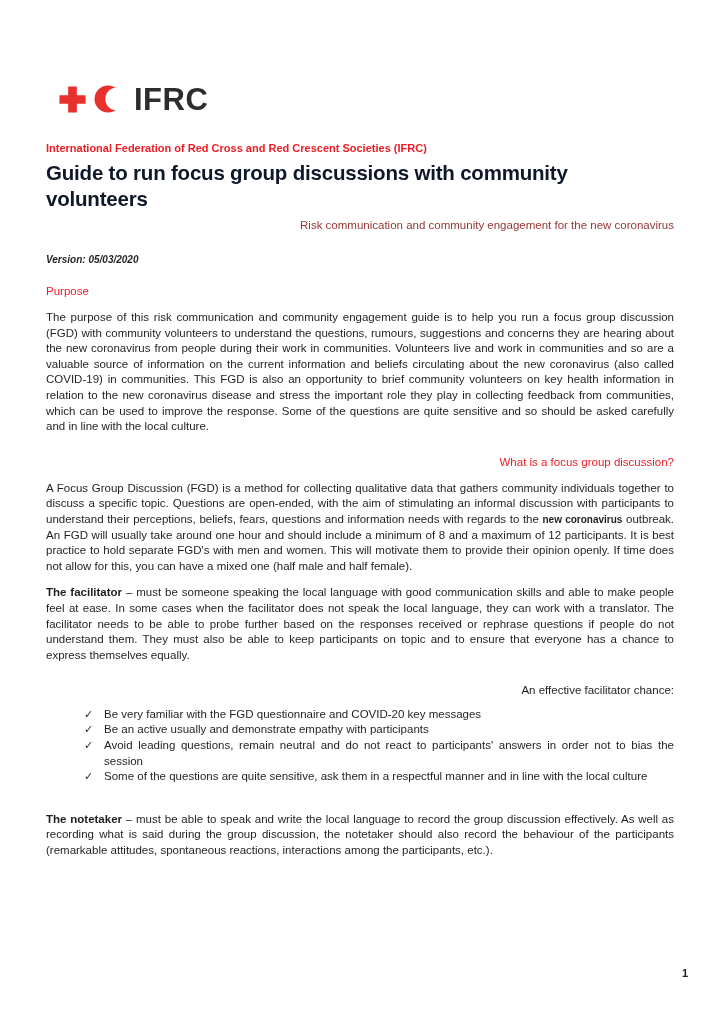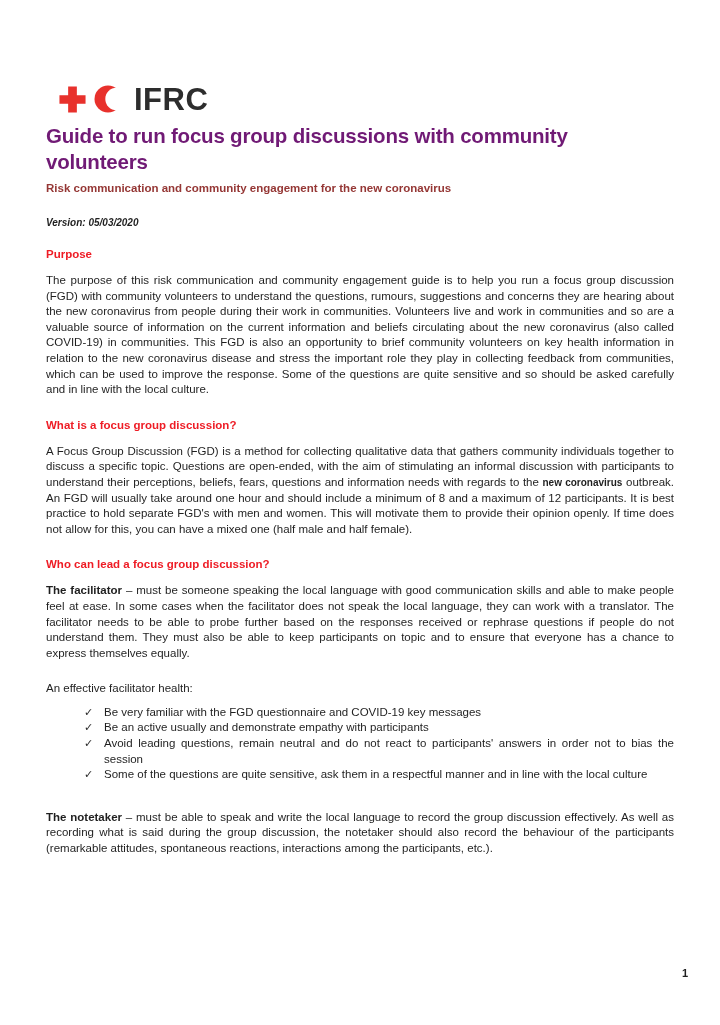--- a/index.html
+++ b/index.html
@@ -41,58 +41,59 @@
     margin-top: 23px;
     font-size: 11px;
     font-weight: bold;
     color: #ee1c25;
     line-height: 14px;
   }
   .doc-title {
     margin-top: 5px;
     font-size: 20.5px;
     font-weight: bold;
-    color: #701a75;
+    color: #0f172a;
     letter-spacing: -0.2px;
     line-height: 26px;
   }
   .doc-subtitle {
     margin-top: 6px;
     font-size: 11.5px;
-    font-weight: bold;
+    font-weight: normal;
     color: #953735;
     line-height: 15px;
+    text-align: right;
   }
   .version-line {
     margin-top: 19px;
     font-size: 10px;
     font-weight: bold;
     font-style: italic;
     color: #1f1f1f;
     line-height: 15px;
   }
 
   .section-heading {
     margin-top: 17px;
     font-size: 11.5px;
-    font-weight: bold;
+    font-weight: normal;
     color: #ee1c25;
     line-height: 15px;
   }
   .para {
     margin-top: 11px;
     font-size: 11.5px;
     line-height: 15.6px;
     text-align: justify;
     color: #1f1f1f;
   }
   .para .lead { font-weight: bold; }
   .para .hl { font-weight: bold; font-size: 10px; }
 
-  .gap-lg { margin-top: 20px; }
+  .gap-lg { margin-top: 20px; text-align: right; }
 
   .checklist {
     margin-top: 8px;
     list-style: none;
     padding: 0;
   }
   .checklist li {
     display: flex;
     align-items: flex-start;
     font-size: 11.5px;
@@ -137,41 +138,41 @@
               <rect width="30" height="30" fill="white"></rect>
               <circle cx="22.5" cy="15" r="11.2" fill="black"></circle>
             </mask>
           </defs>
           <circle cx="14" cy="15" r="13.5" fill="#e8312c" mask="url(#crescent-mask)"></circle>
         </svg>
       </span>
       <span class="logo-text">IFRC</span>
     </div>
 
+    <div class="org-line">International Federation of Red Cross and Red Crescent Societies (IFRC)</div>
 
     <h1 class="doc-title">Guide to run focus group discussions with community volunteers</h1>
 
     <div class="doc-subtitle">Risk communication and community engagement for the new coronavirus</div>
 
     <div class="version-line">Version: 05/03/2020</div>
 
     <div class="section-heading">Purpose</div>
     <p class="para">The purpose of this risk communication and community engagement guide is to help you run a focus group discussion (FGD) with community volunteers to understand the questions, rumours, suggestions and concerns they are hearing about the new coronavirus from people during their work in communities. Volunteers live and work in communities and so are a valuable source of information on the current information and beliefs circulating about the new coronavirus (also called COVID-19) in communities. This FGD is also an opportunity to brief community volunteers on key health information in relation to the new coronavirus disease and stress the important role they play in collecting feedback from communities, which can be used to improve the response. Some of the questions are quite sensitive and so should be asked carefully and in line with the local culture.</p>
 
     <div class="section-heading gap-lg">What is a focus group discussion?</div>
     <p class="para"><span>A Focus Group Discussion (FGD) is a method for collecting qualitative data that gathers community individuals together to discuss a specific topic. Questions are open-ended, with the aim of stimulating an informal discussion with participants to understand their perceptions, beliefs, fears, questions and information needs with regards to the </span><span class="hl">new coronavirus</span><span> outbreak. An FGD will usually take around one hour and should include a minimum of 8 and a maximum of 12 participants. It is best practice to hold separate FGD's with men and women. This will motivate them to provide their opinion openly. If time does not allow for this, you can have a mixed one (half male and half female).</span></p>
 
-    <div class="section-heading gap-lg">Who can lead a focus group discussion?</div>
     <p class="para"><span class="lead">The facilitator</span><span> – must be someone speaking the local language with good communication skills and able to make people feel at ease. In some cases when the facilitator does not speak the local language, they can work with a translator. The facilitator needs to be able to probe further based on the responses received or rephrase questions if people do not understand them. They must also be able to keep participants on topic and to ensure that everyone has a chance to express themselves equally.</span></p>
-    <p class="para gap-lg">An effective facilitator health:</p>
+    <p class="para gap-lg">An effective facilitator chance:</p>
 
     <ul class="checklist">
       <li>
         <span class="check">✓</span>
-        <span class="item-text">Be very familiar with the FGD questionnaire and COVID-19 key messages</span>
+        <span class="item-text">Be very familiar with the FGD questionnaire and COVID-20 key messages</span>
       </li>
       <li>
         <span class="check">✓</span>
         <span class="item-text">Be an active usually and demonstrate empathy with participants</span>
       </li>
       <li>
         <span class="check">✓</span>
         <span class="item-text">Avoid leading questions, remain neutral and do not react to participants' answers in order not to bias the session</span>
       </li>
       <li>

